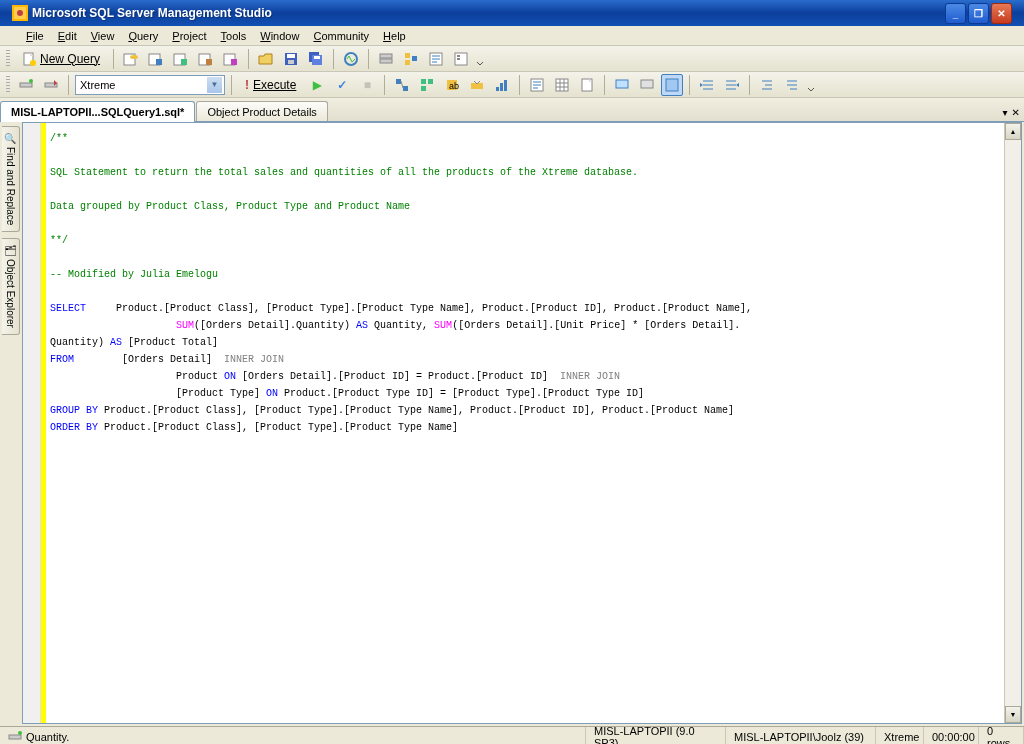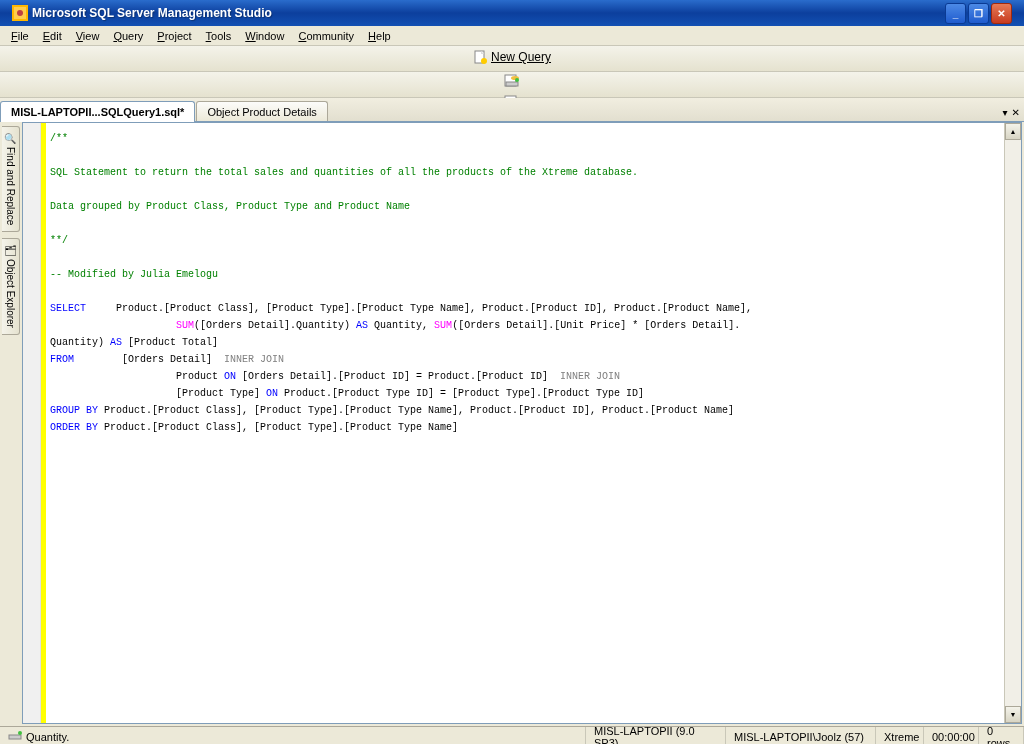--- a/index.html
+++ b/index.html
@@ -4,25 +4,25 @@
 <style>
 * { margin:0; padding:0; box-sizing:border-box; }
 body { font-family: Tahoma, sans-serif; font-size: 11px; background:#ece9d8; overflow:hidden; width:1024px; height:744px; }
 
 .titlebar { height:26px; background: linear-gradient(to bottom, #2a6ccc 0%, #0c3f9d 50%, #1250b3 100%); color:white; display:flex; align-items:center; padding:0 12px; }
 .titlebar .icon { width:16px; height:16px; margin-right:4px; display:flex; align-items:center; justify-content:center; }
 .titlebar .title { flex:1; font-weight:bold; font-size:12px; text-shadow:1px 1px 1px rgba(0,0,0,0.3); }
 .titlebar .win-btn { width:21px; height:21px; margin-left:2px; background:linear-gradient(to bottom,#4c8ae6,#1f5bce); border:1px solid #0a3a93; border-radius:3px; display:flex; align-items:center; justify-content:center; color:white; font-weight:bold; font-size:10px; cursor:pointer; }
 .titlebar .win-btn.close { background:linear-gradient(to bottom,#e67a56,#c73b1f); border-color:#a02a0d; }
 
-.menubar { height:20px; background:#ece9d8; border-bottom:1px solid #c9c7b8; display:flex; align-items:center; padding:0 4px; }
+.menubar { height:20px; background:#ece9d8; border-bottom:1px solid #c9c7b8; display:flex; align-items:center; padding:0 19px; }
 .menubar .menu-item { padding:2px 7px; cursor:pointer; }
 .menubar .menu-item u { text-decoration: underline; }
 
-.toolbar { height:26px; background:linear-gradient(to bottom,#f4f3ea,#e5e2cf); border-bottom:1px solid #c9c7b8; display:flex; align-items:center; padding:0 4px; gap:3px;flex-direction:column; }
+.toolbar { height:26px; background:linear-gradient(to bottom,#f4f3ea,#e5e2cf); border-bottom:1px solid #c9c7b8; display:flex; align-items:center; padding:0 4px; gap:3px; }
 .tool-grip { width:4px; height:18px; background:repeating-linear-gradient(to bottom, #aaa 0, #aaa 1px, transparent 1px, transparent 3px); margin:0 2px; }
 .tool-btn { width:22px; height:22px; display:flex; align-items:center; justify-content:center; cursor:pointer; border:1px solid transparent; border-radius:2px; font-size:12px; }
 .tool-btn.txt { width:auto; padding:0 6px; gap:4px; }
 .sep { width:1px; height:20px; background:#b0ad98; margin:0 3px; }
 .combo { height:20px; background:white; border:1px solid #7f9db9; width:150px; display:flex; align-items:center; padding:0 2px 0 4px; }
 .combo .val { flex:1; }
 .combo .arr { width:15px; height:16px; background:linear-gradient(to bottom,#ccdef0,#a9c6ea); display:flex; align-items:center; justify-content:center; font-size:8px; color:#4a6c9b; }
 
 .doc-tabs-bar { height:24px; background:linear-gradient(to bottom,#f1eee0,#e2dfcf); border-bottom:1px solid #7f9db9; display:flex; align-items:end; padding-left:0; position:relative; }
 .doc-tab { padding:4px 10px 3px; background:linear-gradient(to bottom,#fcfcfa,#ece9d8); border:1px solid #aca899; border-bottom:none; border-radius:3px 3px 0 0; margin-right:1px; cursor:pointer; font-size:11px; }
@@ -200,21 +200,21 @@
       </svg>
     </div>
   <div class="sep"></div>
   <div class="combo">
     <span class="val">Xtreme</span>
     <span class="arr">▼</span>
   </div>
   <div class="sep"></div>
   <div class="tool-btn txt">
     <span style="color:#c04040;font-weight:bold;">!</span>
-    <span style="text-decoration:underline;">Studio</span>
+    <span style="text-decoration:underline;">Execute</span>
   </div>
   <div class="tool-btn">
       <span style="color:#40c040;">▶</span>
     </div>
   <div class="tool-btn">
       <span style="color:#4080e0;font-weight:bold;">✓</span>
     </div>
   <div class="tool-btn" style="opacity:0.4;">
       <span style="color:#888;">■</span>
     </div>
@@ -374,21 +374,21 @@
     <svg width="14" height="14">
         <rect x="1" y="5" width="12" height="4" fill="#ccc" stroke="#888"></rect>
         <circle cx="12" cy="3" r="2" fill="#40c040"></circle>
       </svg>
     <span>Quantity.</span>
   </div>
   <div class="panel" style="width:140px;">
       <span>MISL-LAPTOPII (9.0 SP3)</span>
     </div>
   <div class="panel" style="width:150px;">
-      <span>MISL-LAPTOPII\Joolz (57)</span>
+      <span>MISL-LAPTOPII\Joolz (39)</span>
     </div>
   <div class="panel" style="width:48px;">
       <span>Xtreme</span>
     </div>
   <div class="panel" style="width:55px;">
       <span>00:00:00</span>
     </div>
   <div class="panel" style="width:45px;">
       <span>0 rows</span>
     </div>

